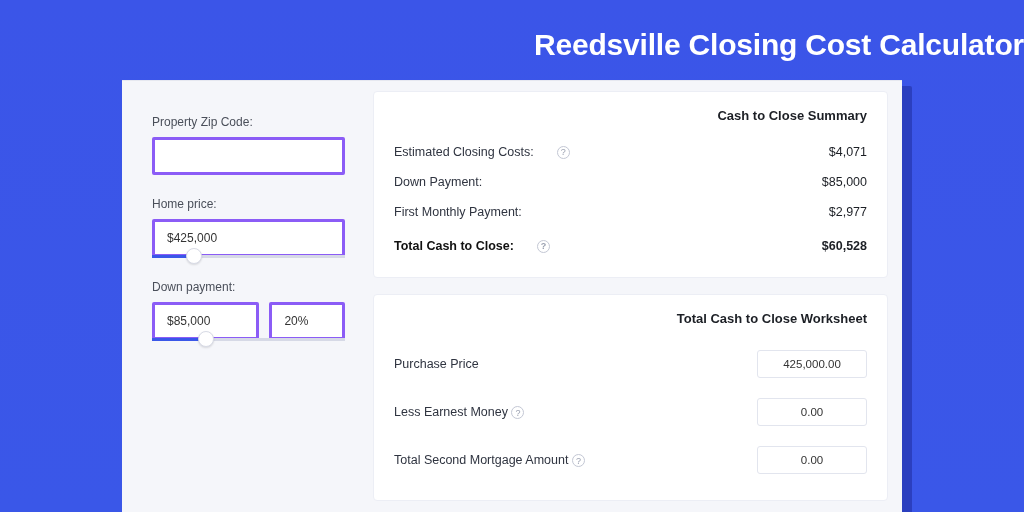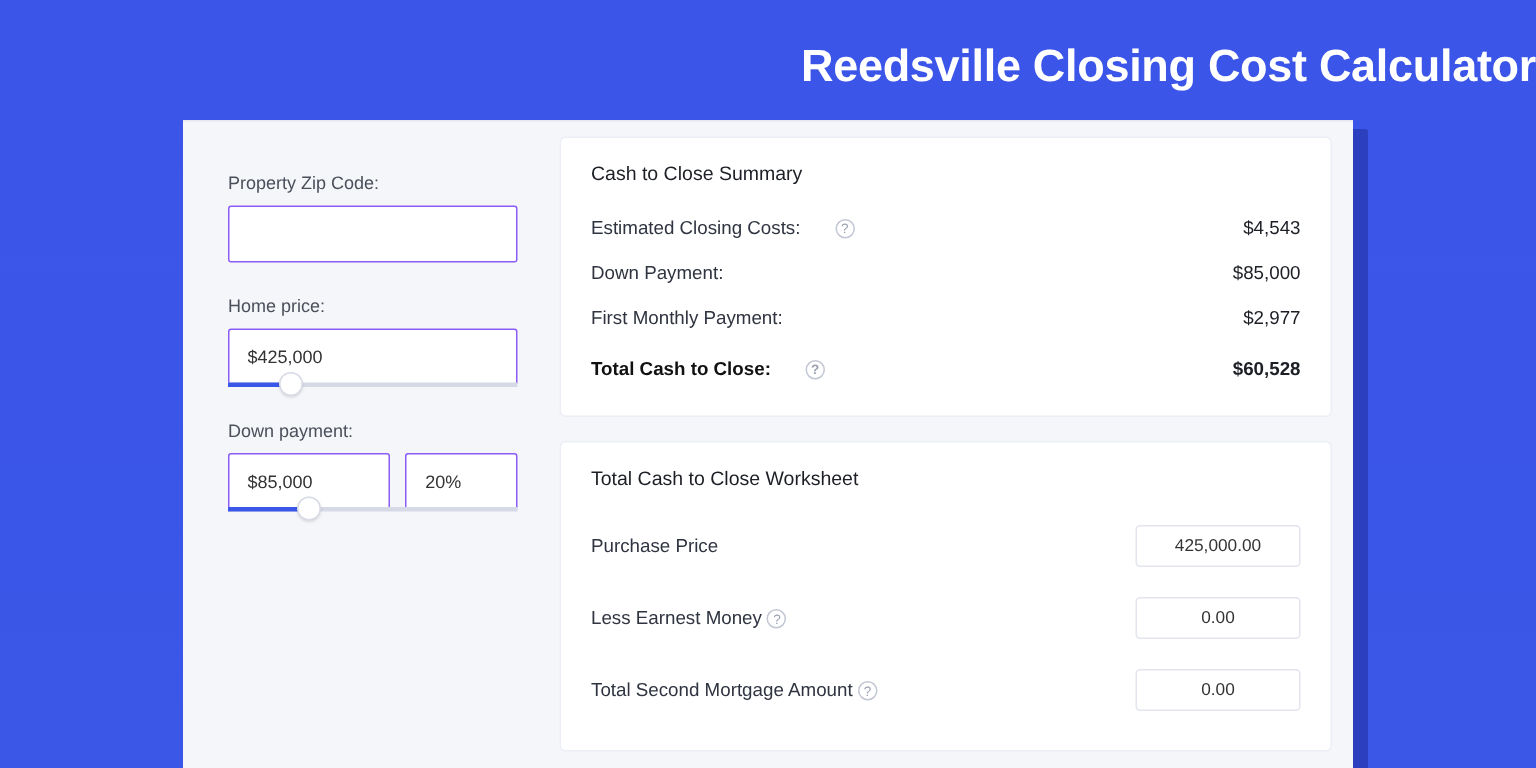--- a/index.html
+++ b/index.html
@@ -48,21 +48,21 @@
     font-size: 12px;
     color: #4a4f5a;
     margin-bottom: 8px;
   }
   .label .link { color: #3351e6; text-decoration: none; cursor: pointer; }
   .field-block { margin-bottom: 22px; }
   .input {
     width: 100%;
     height: 38px;
     background: #ffffff;
-    border: 1px solid #8b5cf6;
+    border: 3px solid #8b5cf6;
     border-radius: 2px;
     padding: 0 12px;
     font-size: 12px;
     color: #333;
   }
   .slider-track {
     height: 3px;
     background: #d6d9e6;
     position: relative;
     margin-top: -2px;
@@ -90,23 +90,24 @@
   }
   .card {
     background: #ffffff;
     border: 1px solid #eceef5;
     border-radius: 4px;
     padding: 16px 20px;
     margin-bottom: 16px;
   }
   .card h3 {
     font-size: 13px;
-    font-weight: 400;
+    font-weight: 700;
     color: #1c1f25;
     margin-bottom: 14px;
+    text-align: right;
   }
   .row {
     display: flex;
     justify-content: space-between;
     align-items: center;
     font-size: 12.5px;
     color: #2f3440;
     padding: 8px 0;
   }
   .row.total { font-weight: 700; color: #111; padding-top: 12px;}
@@ -186,21 +187,21 @@
       <div class="main">
 
         <div class="card">
           <h3>Cash to Close Summary</h3>
 
           <div class="row">
             <span class="lbl">
               <span>Estimated Closing Costs:</span>
               <span class="qmark">?</span>
             </span>
-            <span class="val">$4,543</span>
+            <span class="val">$4,071</span>
           </div>
           <div class="row">
             <span class="lbl">
                 <span>Down Payment:</span>
               </span>
             <span class="val">$85,000</span>
           </div>
           <div class="row">
             <span class="lbl">
                 <span>First Monthly Payment:</span>

